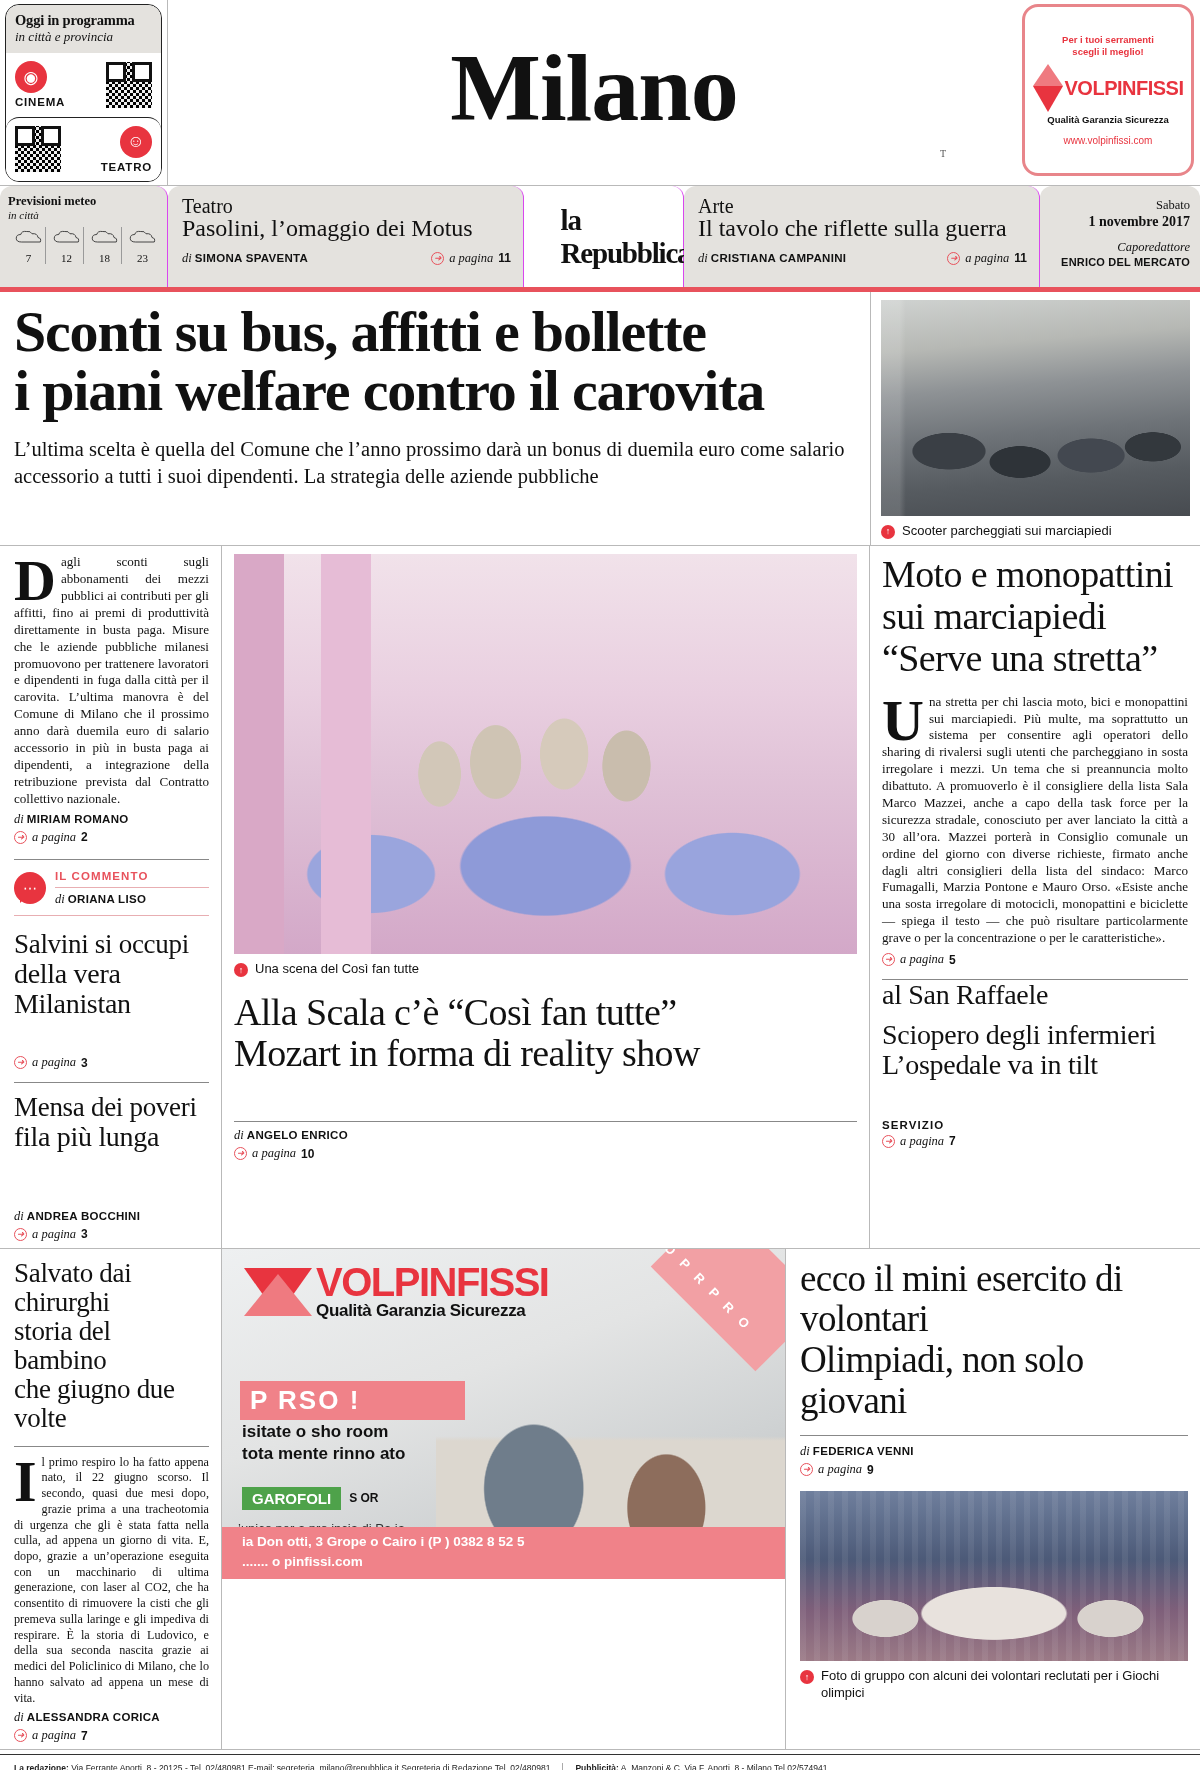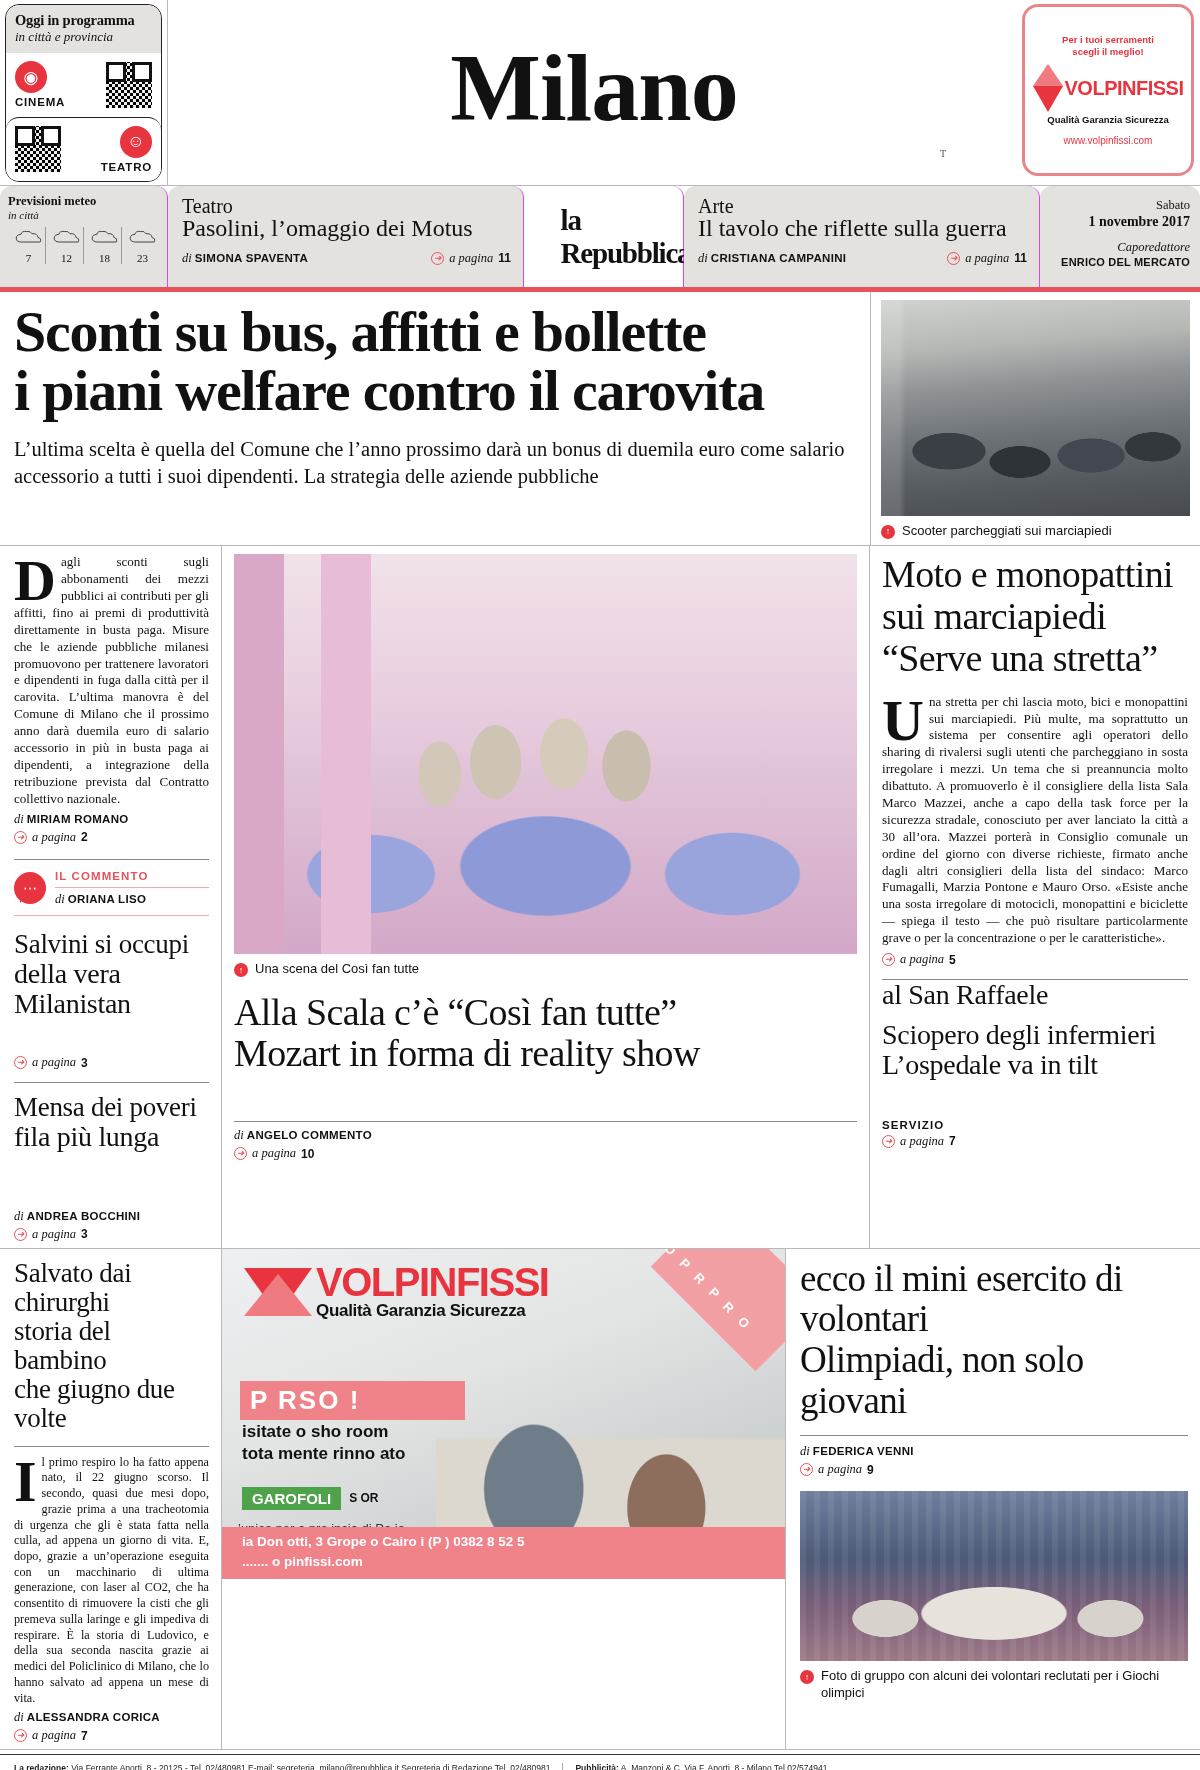--- a/index.html
+++ b/index.html
@@ -456,21 +456,21 @@
       <div class="photo scala"></div>
       <div class="caption">
         <span class="cap-dot">↑</span>
         <span>Una scena del Così fan tutte</span>
       </div>
       <div class="lead-h2">Alla Scala c’è “Così fan tutte”</div>
       <div class="lead-h2" style="margin-top:0">Mozart in forma di reality show</div>
       <div class="divider" style="margin-top:46px"></div>
       <div class="byline-s" style="margin-top:6px">
         <span>di</span>
-        <b>ANGELO COMMENTO</b>
+        <b>ANGELO ENRICO</b>
       </div>
       <div class="apagina-sm" style="margin-top:3px">
         <span class="arrow-c">➜</span>
         <span>a pagina</span>
         <b>10</b>
       </div>
     </div>
 
     <div class="col-r">
       <div class="lead-h2" style="margin-top:0">Moto e monopattini</div>

